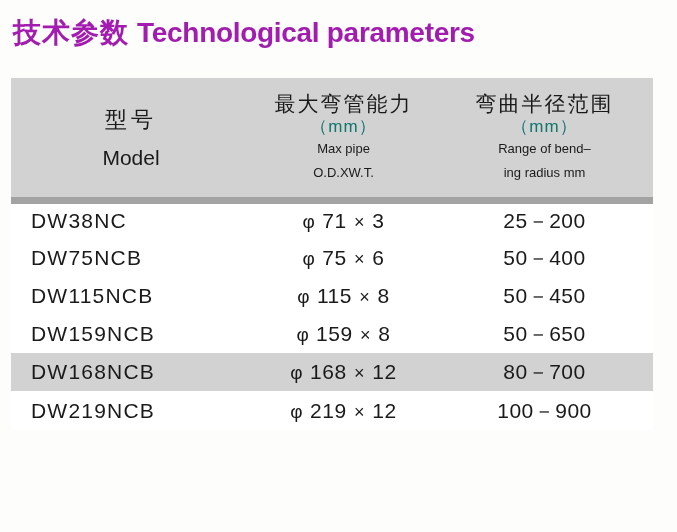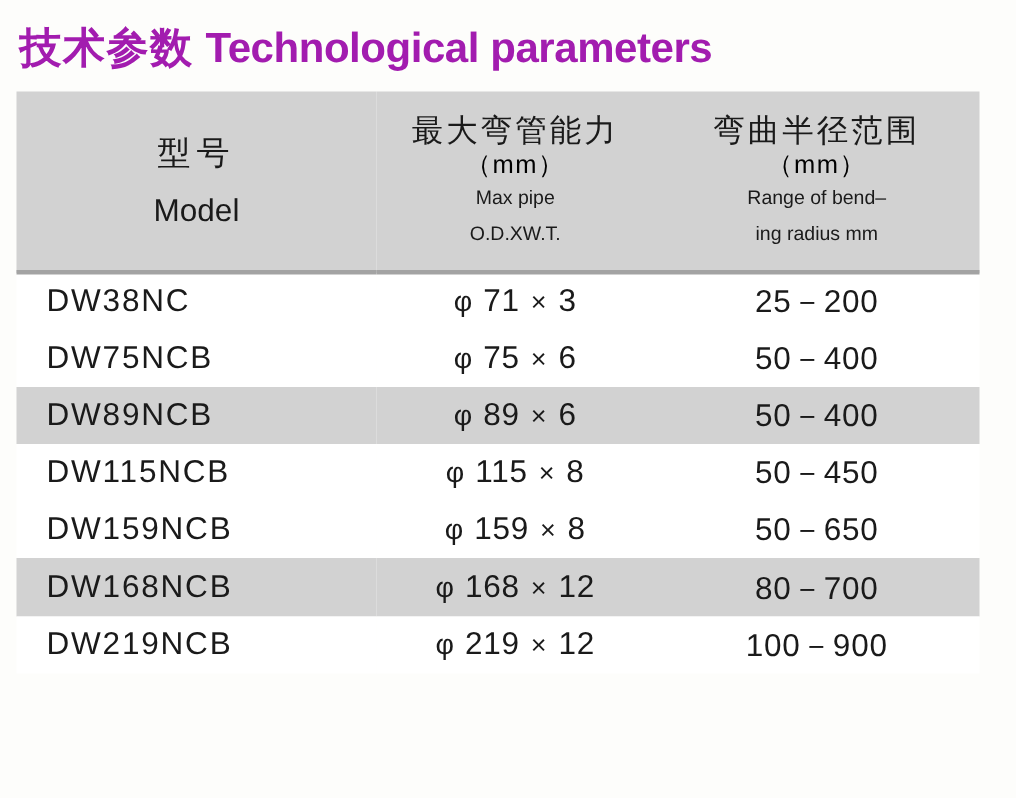--- a/index.html
+++ b/index.html
@@ -40,21 +40,21 @@
     font-family: "Liberation Sans", sans-serif;
     font-weight: bold;
     font-size: 28px;
     letter-spacing: -0.3px;
   }
 
   
   .table-wrap {
     position: absolute;
     left: 11px;
-    top: 61px;
+    top: 78px;
     width: 642px;
   }
   table.spec {
     border-collapse: collapse;
     width: 642px;
     table-layout: fixed;
   }
   table.spec col.c1 { width: 240px; }
   table.spec col.c2 { width: 185px; }
   table.spec col.c3 { width: 217px; }
@@ -75,21 +75,21 @@
     font-size: 21px;
     letter-spacing: 2px;
     line-height: 26px;
     color: #1a1a1a;
   }
   .hdr-unit {
     display: block;
     font-size: 17px;
     line-height: 20px;
     letter-spacing: 1px;
-    color: #000000;
+    color: #0f766e;
   }
   .hdr-en {
     display: block;
     font-size: 13px;
     line-height: 24px;
     letter-spacing: 0px;
     color: #1a1a1a;
   }
   th.model-col .hdr-cn {
     font-size: 22px;
@@ -102,21 +102,21 @@
     line-height: 30px;
   }
 
   
   tbody tr {
     height: 38.2px;
   }
   tbody tr.odd  { background: #ffffff; }
   tbody tr.even { background: #d2d2d2; }
   tbody tr:first-child td {
-    border-top: 3px solid #a3a3a3;
+    border-top: 7px solid #a3a3a3;
   }
   tbody td {
     font-size: 21px;
     color: #1a1a1a;
     padding: 0;
     border: none;
     letter-spacing: 0.5px;
   }
   td.model {
     text-align: left;
@@ -179,25 +179,20 @@
         <tr class="odd">
           <td class="model">DW38NC</td>
           <td class="pipe"><span class="phi">φ</span><span> 71 </span><span class="times">×</span><span> 3</span></td>
           <td class="radius">25－200</td>
         </tr>
         <tr class="odd">
           <td class="model">DW75NCB</td>
           <td class="pipe"><span class="phi">φ</span><span> 75 </span><span class="times">×</span><span> 6</span></td>
           <td class="radius">50－400</td>
         </tr>
-        <tr class="even">
-          <td class="model">DW89NCB</td>
-          <td class="pipe"><span class="phi">φ</span><span> 89 </span><span class="times">×</span><span> 6</span></td>
-          <td class="radius">50－400</td>
-        </tr>
         <tr class="odd">
           <td class="model">DW115NCB</td>
           <td class="pipe"><span class="phi">φ</span><span> 115 </span><span class="times">×</span><span> 8</span></td>
           <td class="radius">50－450</td>
         </tr>
         <tr class="odd">
           <td class="model">DW159NCB</td>
           <td class="pipe"><span class="phi">φ</span><span> 159 </span><span class="times">×</span><span> 8</span></td>
           <td class="radius">50－650</td>
         </tr>

